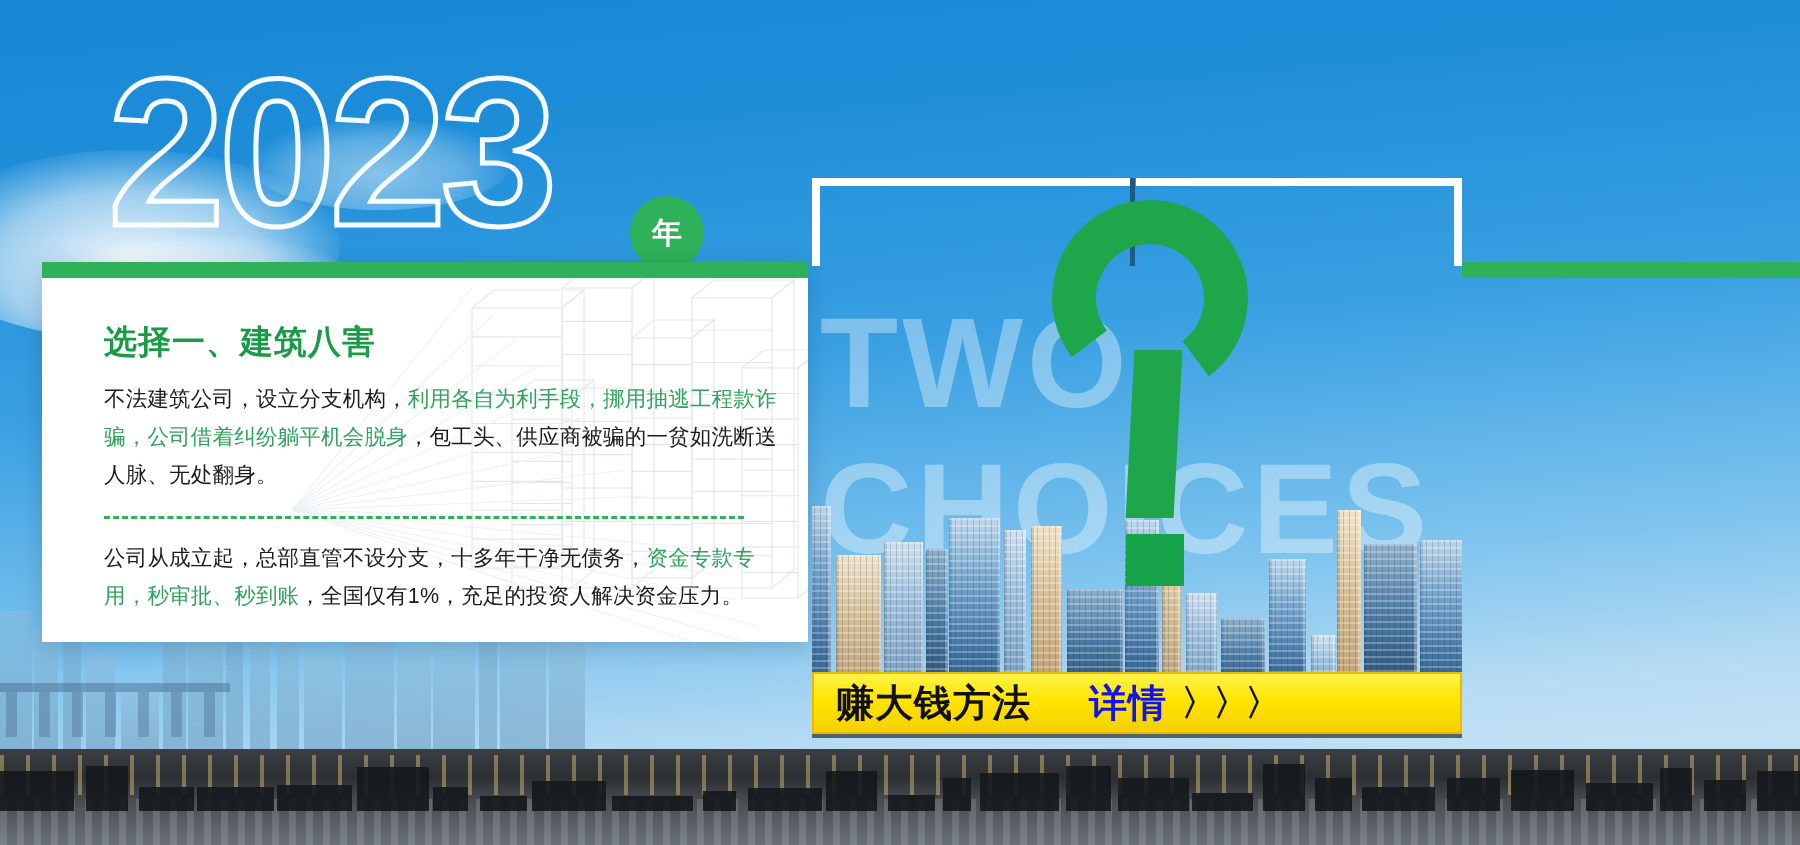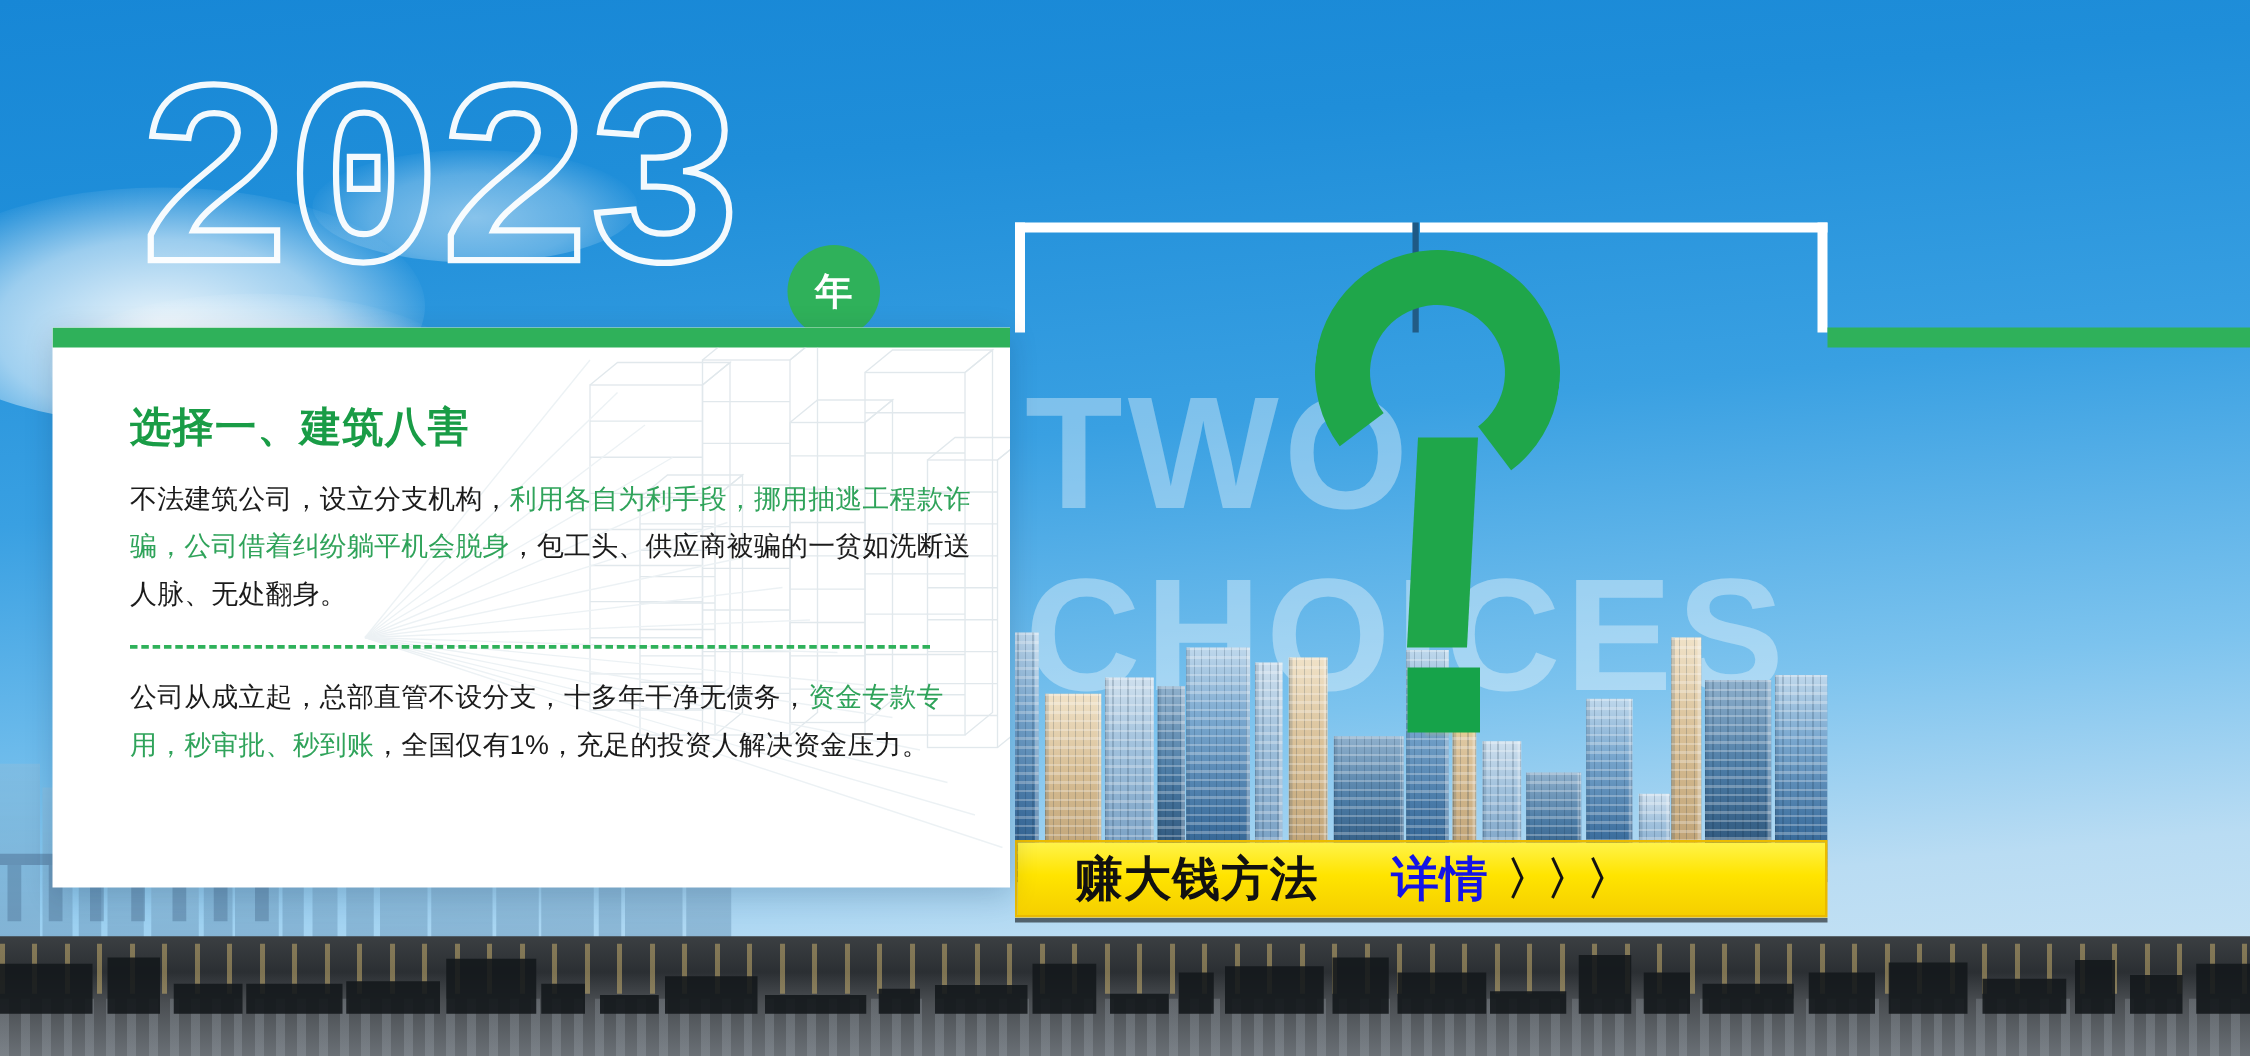--- a/index.html
+++ b/index.html
@@ -90,21 +90,21 @@
     position: absolute;
     left: 108px; top: 48px;
     font-size: 210px;
     line-height: 1;
     font-weight: 700;
     letter-spacing: -6px;
     color: transparent;
     -webkit-text-stroke: 5px rgba(255,255,255,.95);
     text-shadow: 0 0 0 rgba(0,0,0,0);
     white-space: nowrap;
-    font-family: Liberation Mono, monospace;
+    font-family: Liberation Sans, sans-serif;
   }
   .year-badge {
     position: absolute;
     left: 630px; top: 196px;
     width: 74px; height: 74px;
     border-radius: 50%;
     background: #2fb15a;
     color: #fff;
     font-size: 30px;
     font-weight: 700;
@@ -217,42 +217,41 @@
     box-shadow: 0 4px 0 rgba(0,0,0,.55);
     display: flex;
     align-items: center;
     padding: 0 22px;
   }
   .cta .cta-main {
     font-size: 38px;
     font-weight: 700;
     color: #111;
     letter-spacing: 1px;
-    margin-left: 24px;
   }
   .cta .cta-link {
     font-size: 38px;
     font-weight: 700;
     color: #1414e6;
     letter-spacing: 1px;
     margin-left: 58px;
   }
   .cta .chev {
     margin-left: 14px;
     font-size: 36px;
     font-weight: 700;
     color: #111;
     letter-spacing: -4px;
   }
 
   
   .card {
     position: absolute;
     left: 42px; top: 262px;
-    width: 766px; height: 448px;
+    width: 766px; height: 380px;
     background: #fff;
     box-shadow: 0 6px 22px rgba(0,30,60,.18);
     overflow: hidden;
   }
   .card-top {
     position: absolute;
     left: 0; top: 0;
     width: 766px; height: 16px;
     background: #2fb15a;
   }

